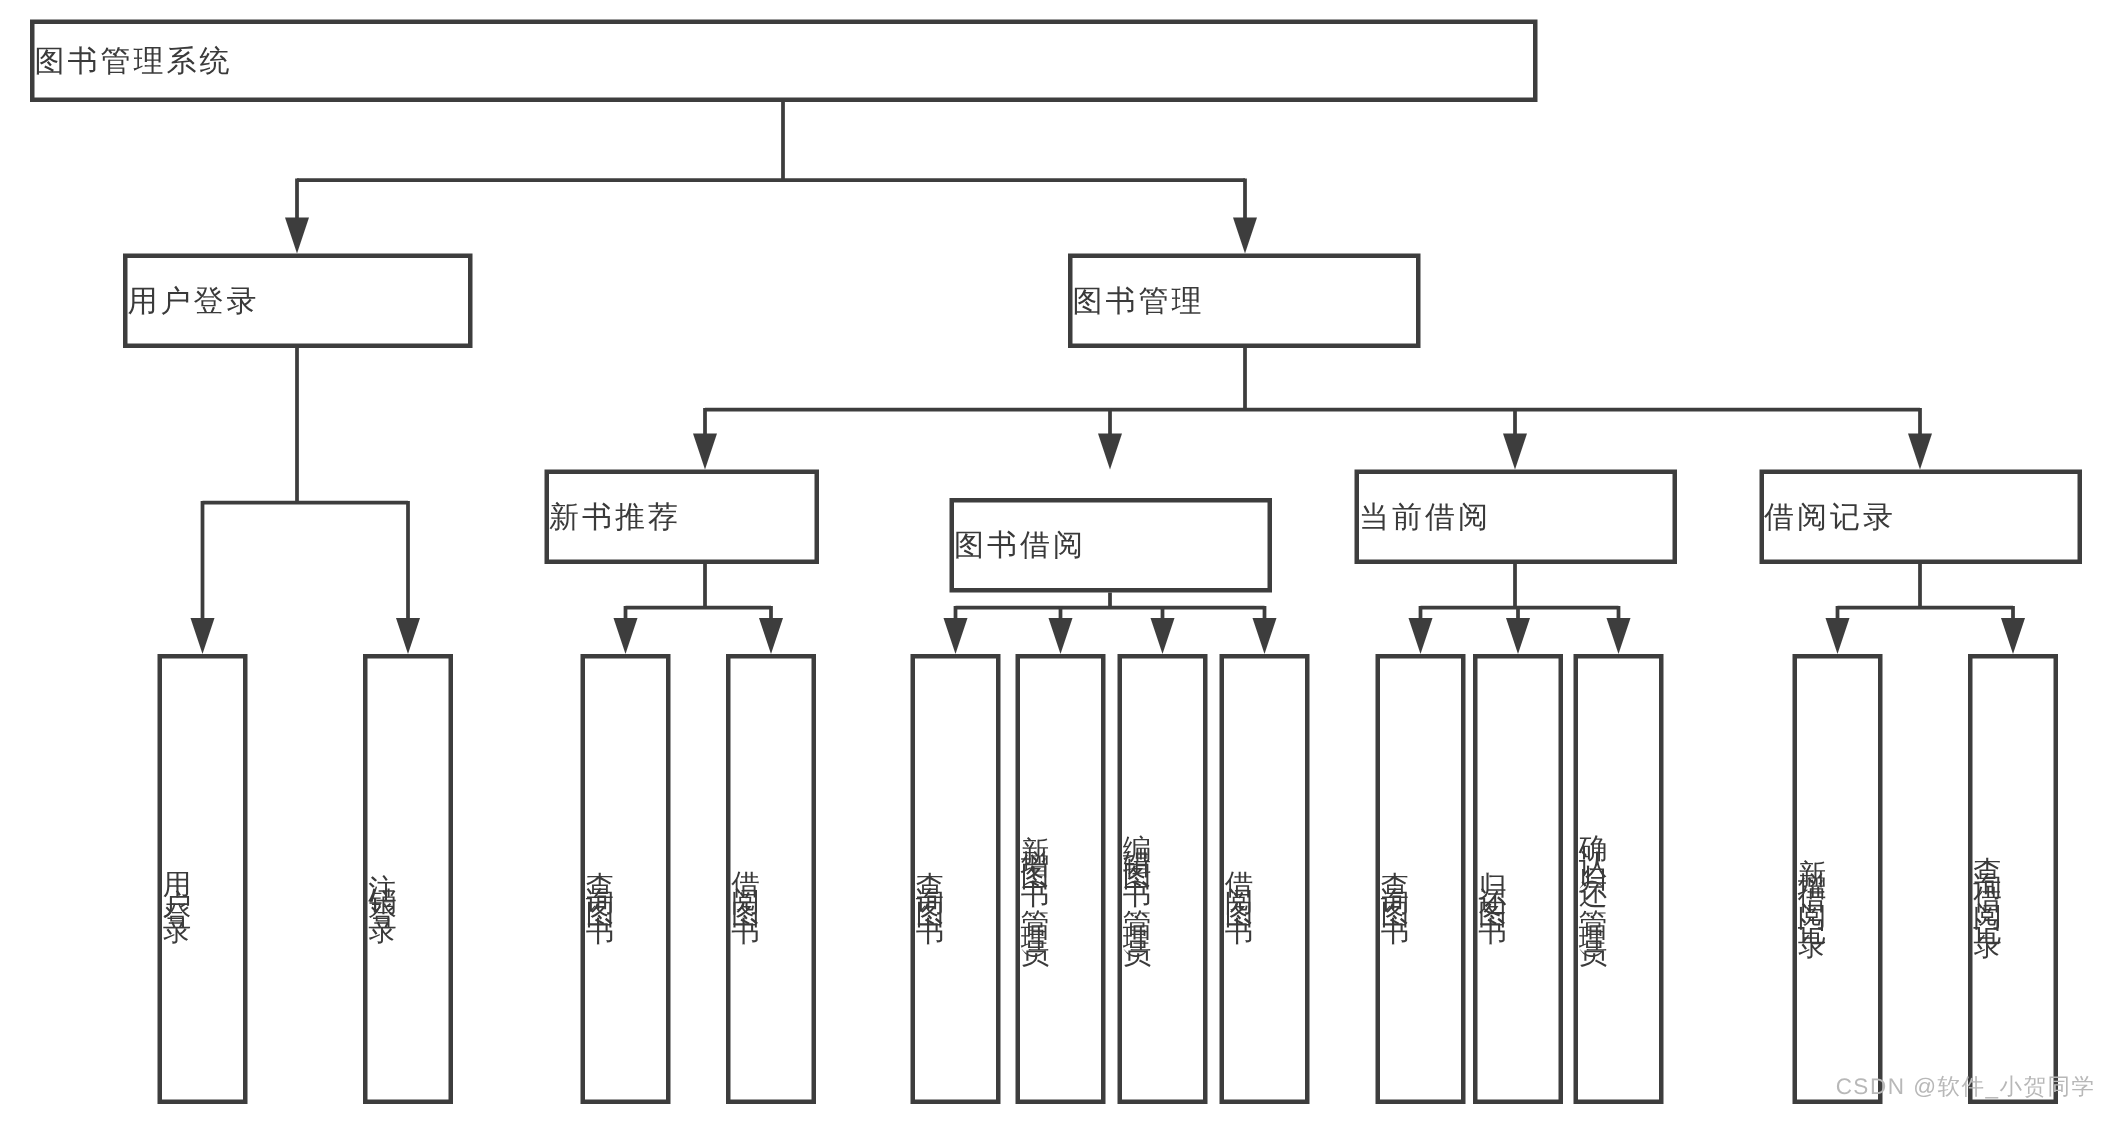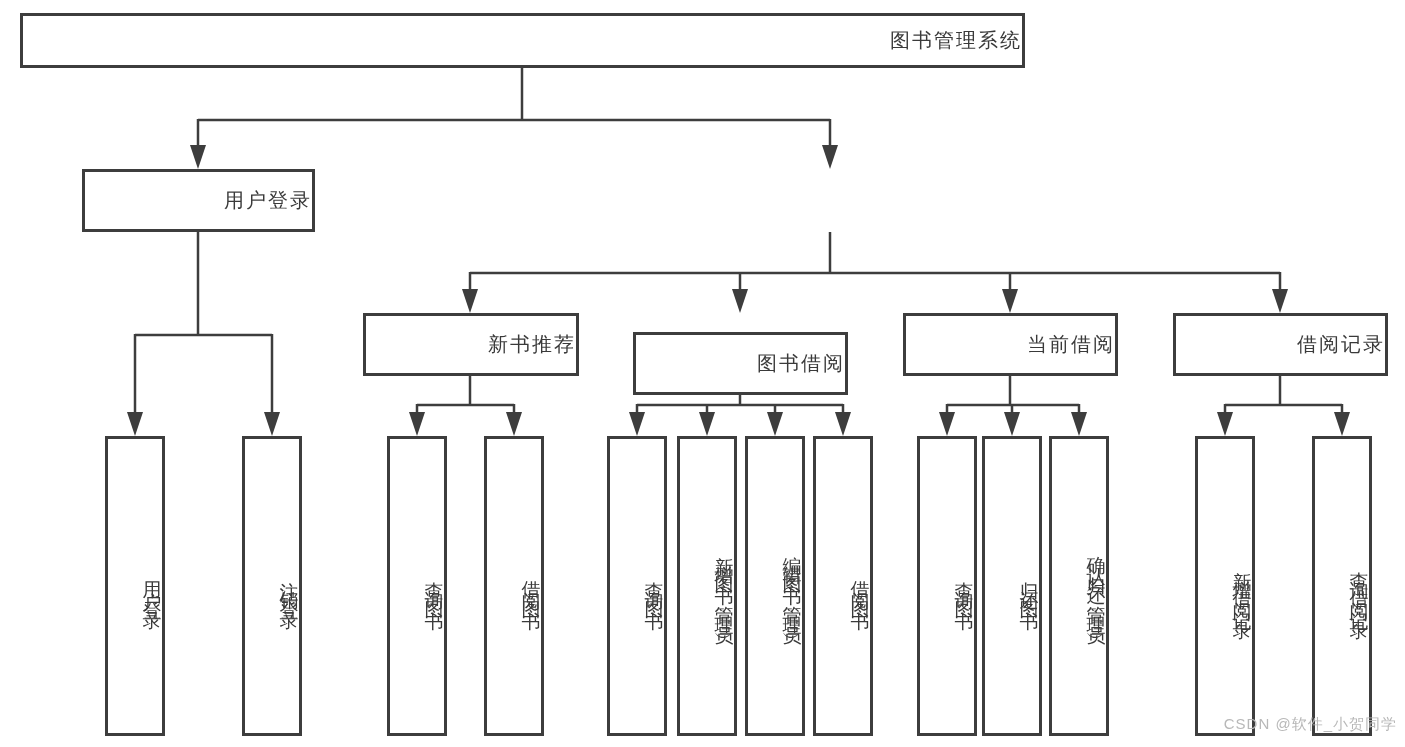--- a/index.html
+++ b/index.html
@@ -18,21 +18,21 @@
     color:var(--text);
     overflow:hidden;
   }
   #connectors{position:absolute;left:0;top:0;width:1405px;height:747px;}
   #connectors path{stroke:var(--line);stroke-width:2.5;fill:none;}
   #connectors polygon{fill:var(--line);stroke:none;}
   .node{
     position:absolute;
     background:#fff;
     border:3px solid var(--line);
-    display:flex;align-items:center;justify-content:flex-end;
+    display:flex;align-items:center;justify-content:flex-start;
     text-align:center;
   }
   .hbox{font-size:20px;letter-spacing:2px;white-space:nowrap;}
   .vbox{width:60px;height:300px;top:436px;}
   .vbox .vtext{
     writing-mode:vertical-rl;
     text-orientation:mixed;
     font-size:19px;
     letter-spacing:10px;
     line-height:1;
@@ -113,22 +113,25 @@
     <polygon points="1334,412 1350,412 1342,436"></polygon>
   </svg>
 
   <div class="node hbox" style="left:20px;top:13px;width:1005px;height:55px;">
     <span>图书管理系统</span>
   </div>
 
   <div class="node hbox" style="left:82px;top:169px;width:233px;height:63px;">
     <span>用户登录</span>
   </div>
+  <div class="node hbox" style="left:712px;top:169px;width:235px;height:63px;">
+    <span>图书管理</span>
+  </div>
 
-  <div class="node hbox" style="left:363px;top:313px;width:216px;height:63px;">
+  <div class="node hbox" style="left:363px;top:313px;width:183px;height:63px;">
     <span>新书推荐</span>
   </div>
   <div class="node hbox" style="left:633px;top:332px;width:215px;height:63px;">
     <span>图书借阅</span>
   </div>
   <div class="node hbox" style="left:1173px;top:313px;width:215px;height:63px;">
     <span>借阅记录</span>
   </div>
   <div class="node hbox" style="left:903px;top:313px;width:215px;height:63px;">
     <span>当前借阅</span>

